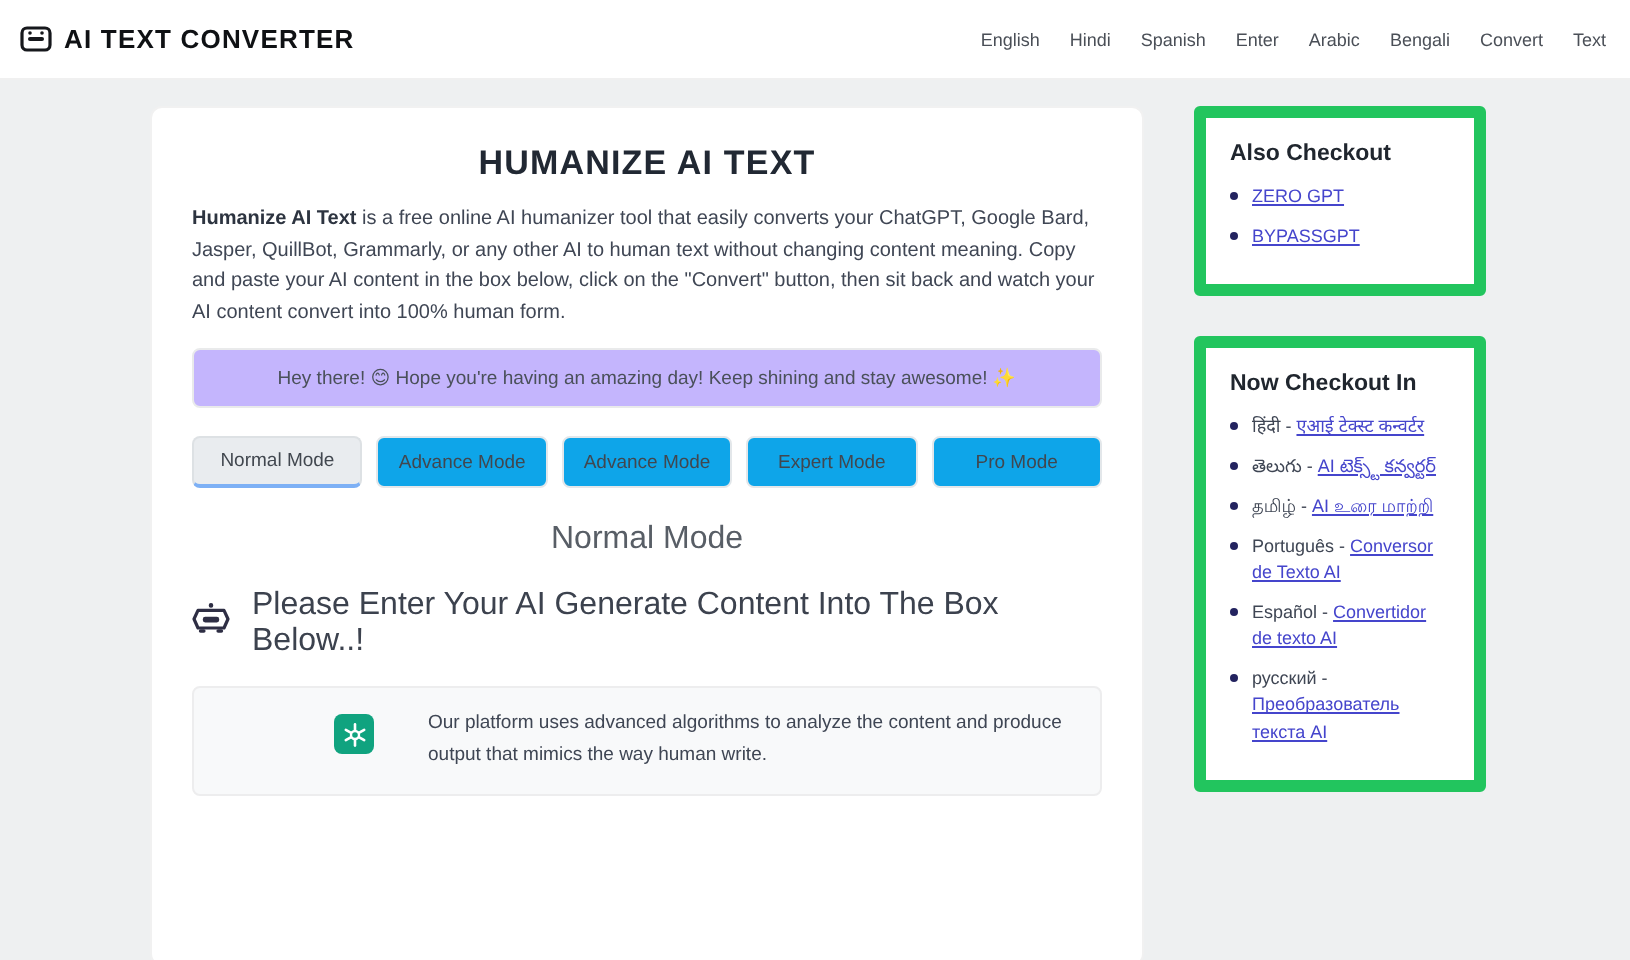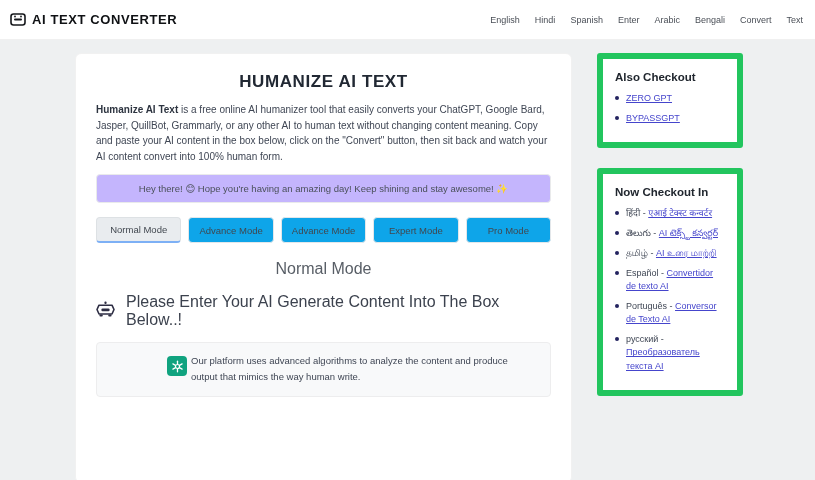--- a/index.html
+++ b/index.html
@@ -55,21 +55,21 @@
   }
   .h2 {
     text-align:center; font-size:16px; font-weight:500; color:#585e66; margin-top:17px;
   }
   .instruction {
     margin-top:15px; display:flex; align-items:center; justify-content:center; gap:11px;
     font-size:16px; color:#3c424e;
   }
   .note-box {
     margin-top:13px; background:#f8f9fa; border:1px solid #ededee; border-radius:4px;
-    padding:10px 14px 12px 70px; display:flex; align-items:flex-start; gap:4px;
+    padding:10px 14px 12px 70px; display:flex; align-items:flex-start; gap:27px;
   }
   .gpt-badge {
     width:20px; height:20px; flex:0 0 20px; background:#10a37f; border-radius:4px;
     display:flex; align-items:center; justify-content:center; margin-top:3px;
   }
   .note-text { font-size:9.5px; line-height:1.65; color:#3f4654; }
   
   .side-card {
     background:#ffffff; border:6px solid #22c55e; border-radius:3px;
     padding:12px 12px 10px 12px;
@@ -195,23 +195,23 @@
       <ul class="side-list">
 
 
           <li><span class="lang-label">हिंदी</span> - <a>एआई टेक्स्ट कन्वर्टर</a></li>
 
           <li><span class="lang-label">తెలుగు</span> - <a>AI టెక్స్ట్ కన్వర్టర్</a></li>
 
 
           <li><span class="lang-label">தமிழ்</span> - <a>AI உரை மாற்றி</a></li>
 
+          <li><span class="lang-label">Português</span> - <a>Conversor de Texto AI</a></li>
+
           <li><span class="lang-label">Español</span> - <a>Convertidor de texto AI</a></li>
-
-          <li><span class="lang-label">Português</span> - <a>Conversor de Texto AI</a></li>
 
           <li><span class="lang-label">русский</span> - <a>Преобразователь текста AI</a></li>
 
         </ul>
     </div>
 
   </div>
 </div>
 
 </body></html>

